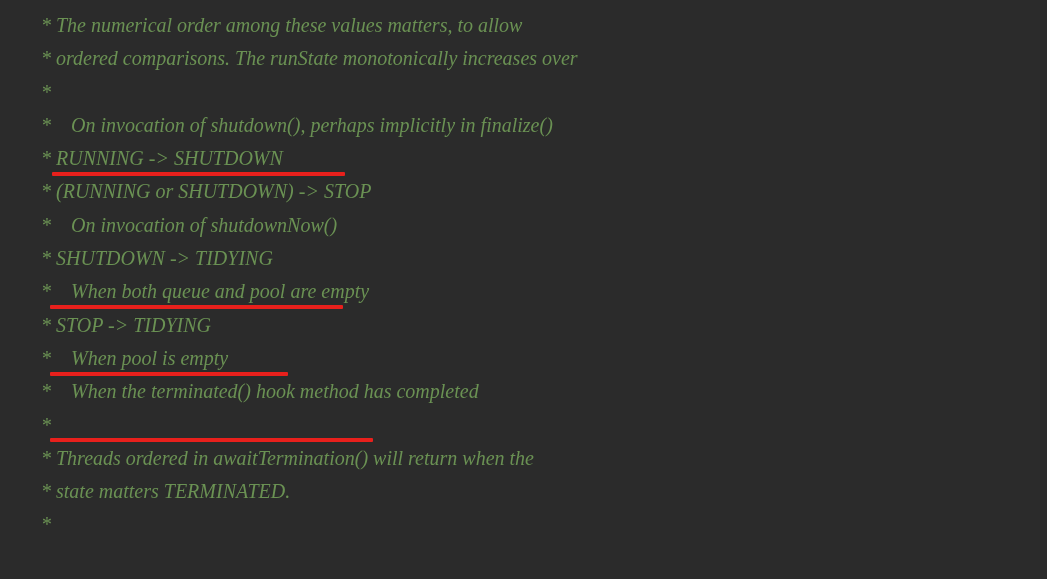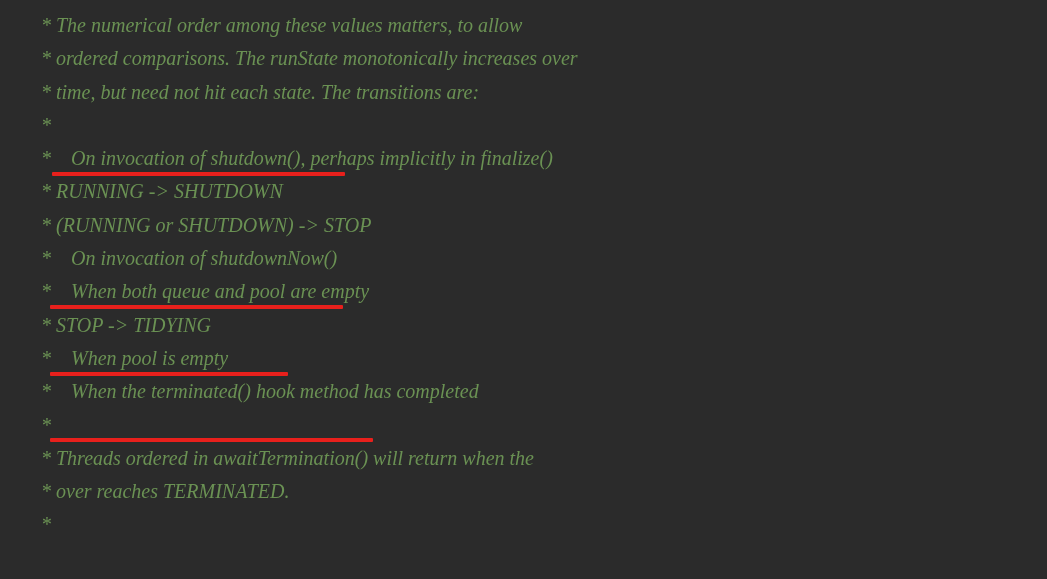--- a/index.html
+++ b/index.html
@@ -59,33 +59,33 @@
     pointer-events: none;
   }
 </style>
 </head>
 <body>
 
 <div id="editor">
   <div id="code-lines">
       <div class="code-line"><span class="comment-text"> * The numerical order among these values matters, to allow</span></div>
       <div class="code-line"><span class="comment-text"> * ordered comparisons. The runState monotonically increases over</span></div>
-      <div class="code-line"><span class="comment-text"> * time, but need not hit each state. The transitions are:</span></div>
       <div class="code-line"><span class="comment-text"> *</span></div>
       <div class="code-line"><span class="comment-text"> *    On invocation of shutdown(), perhaps implicitly in finalize()</span></div>
       <div class="code-line"><span class="comment-text"> * RUNNING -&gt; SHUTDOWN</span></div>
       <div class="code-line"><span class="comment-text"> * (RUNNING or SHUTDOWN) -&gt; STOP</span></div>
       <div class="code-line"><span class="comment-text"> *    On invocation of shutdownNow()</span></div>
+      <div class="code-line"><span class="comment-text"> * SHUTDOWN -&gt; TIDYING</span></div>
       <div class="code-line"><span class="comment-text"> *    When both queue and pool are empty</span></div>
       <div class="code-line"><span class="comment-text"> * STOP -&gt; TIDYING</span></div>
       <div class="code-line"><span class="comment-text"> *    When pool is empty</span></div>
       <div class="code-line"><span class="comment-text"> *    When the terminated() hook method has completed</span></div>
       <div class="code-line"><span class="comment-text"> *</span></div>
       <div class="code-line"><span class="comment-text"> * Threads ordered in awaitTermination() will return when the</span></div>
-      <div class="code-line"><span class="comment-text"> * over reaches TERMINATED.</span></div>
+      <div class="code-line"><span class="comment-text"> * state matters TERMINATED.</span></div>
       <div class="code-line"><span class="comment-text"> *</span></div>
     </div>
   <div id="annotation-layer">
       <div class="annotation-underline" style="left: 52px; top: 172px; width: 293px; background: rgb(232, 32, 28);"></div>
       <div class="annotation-underline" style="left: 50px; top: 305px; width: 293px; background: rgb(232, 32, 28);"></div>
       <div class="annotation-underline" style="left: 50px; top: 372px; width: 238px; background: rgb(232, 32, 28);"></div>
       <div class="annotation-underline" style="left: 50px; top: 438px; width: 323px; background: rgb(232, 32, 28);"></div>
     </div>
 </div>
 

